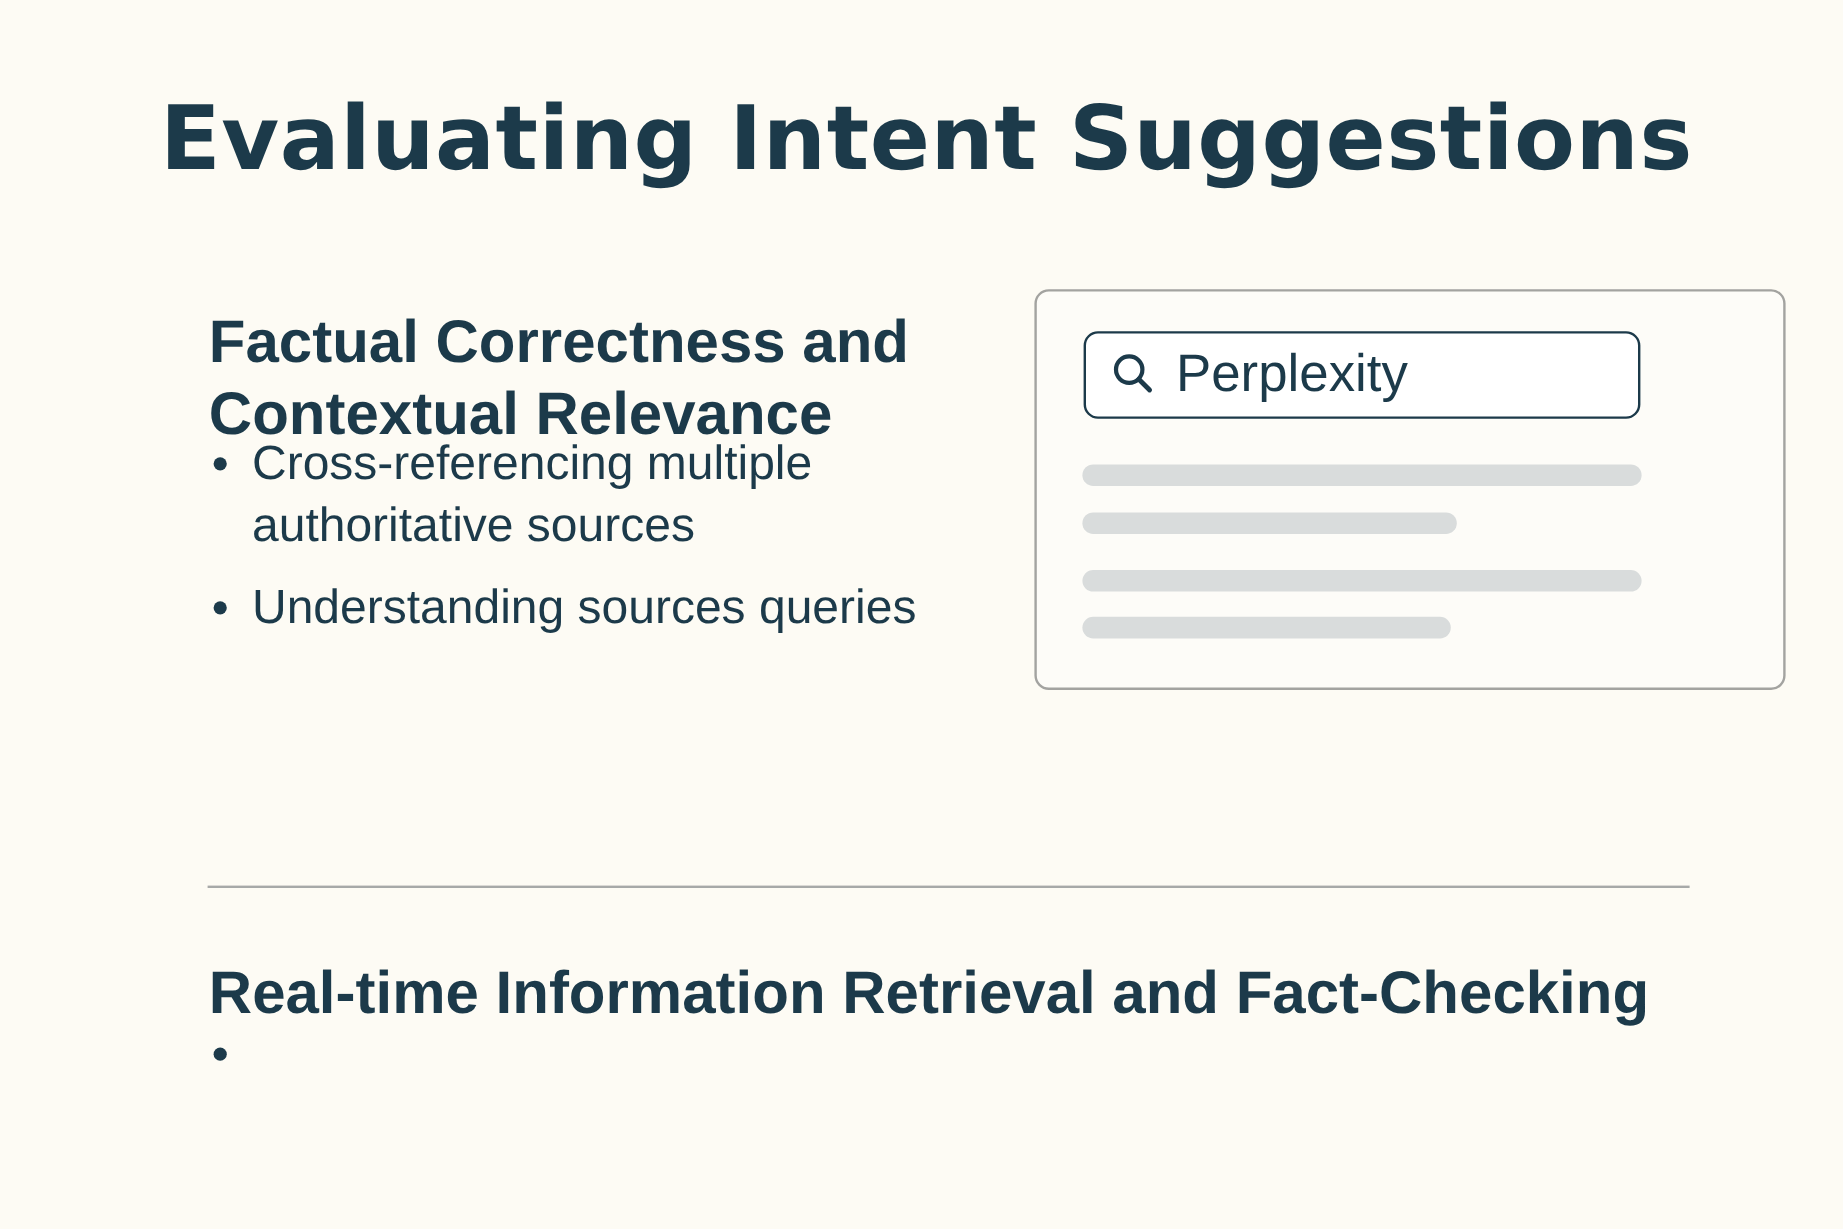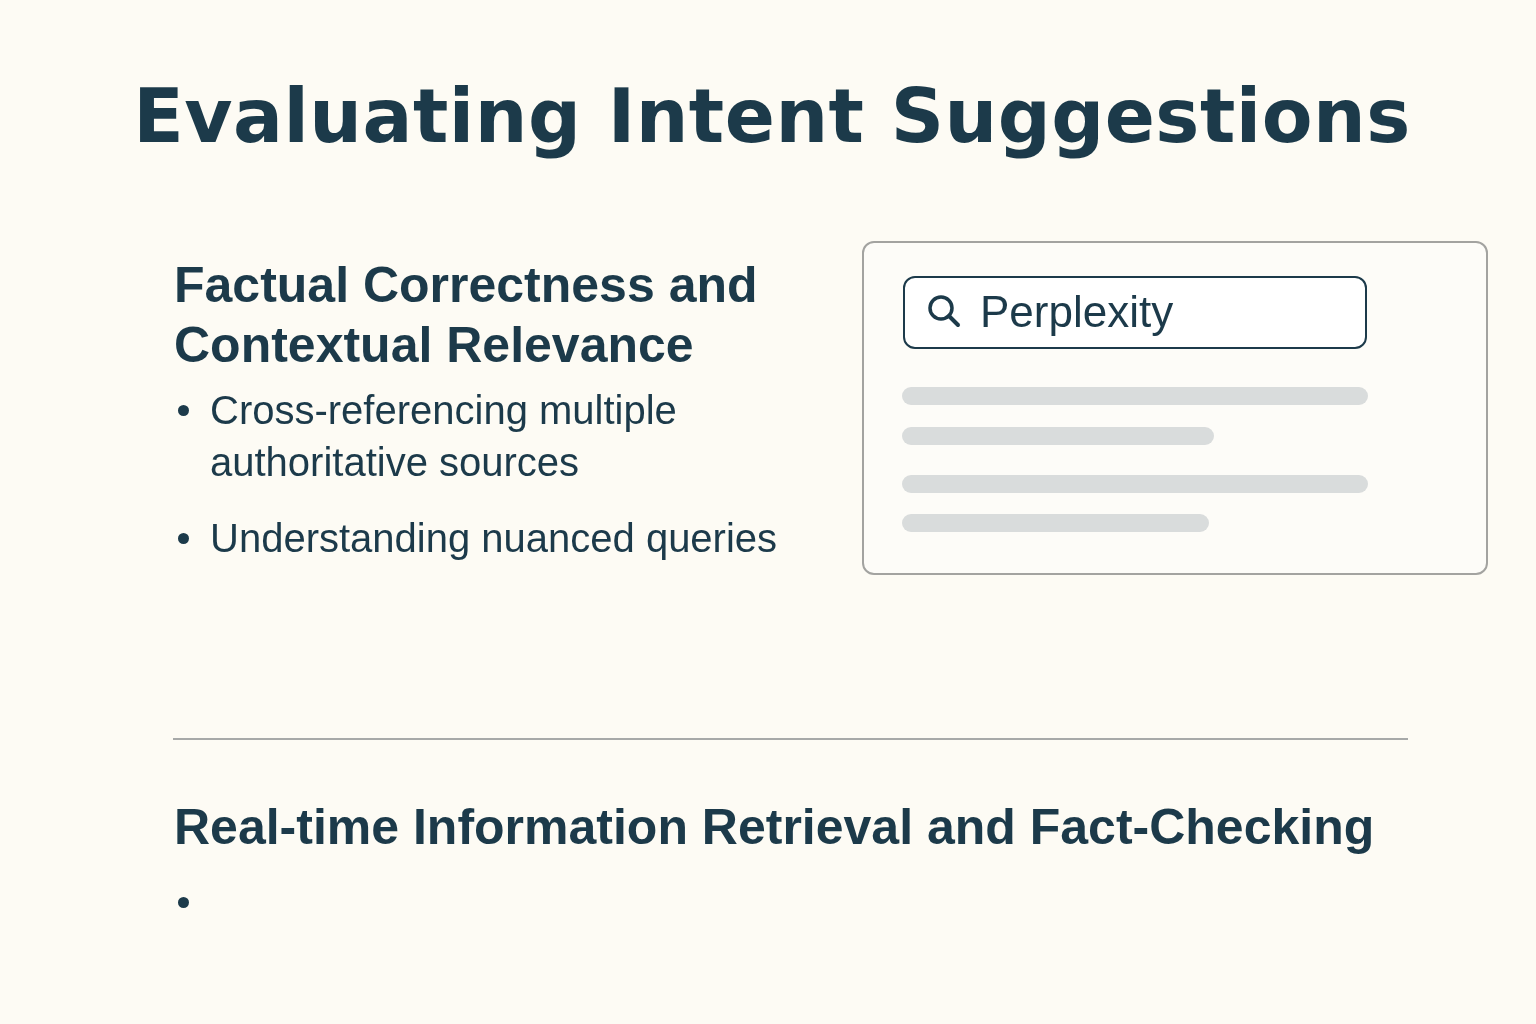--- a/index.html
+++ b/index.html
@@ -49,21 +49,20 @@
       font-size: 40px;
       line-height: 52px;
       color: #1C3A4A;
     }
     .sec1-list { top: 360px; width: 680px; }
     .sec2-list { top: 852px; width: 1200px; }
     .bullet-item {
       position: relative;
       padding-left: 36px;
       margin-bottom: 16px;
-      margin-top: 24px;
     }
     .bullet-dot {
       position: absolute;
       left: 4px;
       top: 21px;
       width: 11px;
       height: 11px;
       border-radius: 50%;
       background: #1C3A4A;
     }
@@ -130,21 +129,21 @@
 
 <h2 class="section-heading sec1-heading">Factual Correctness and Contextual Relevance</h2>
 
 <ul class="bullet-list sec1-list">
   <li class="bullet-item">
     <span class="bullet-dot"></span>
     <span>Cross-referencing multiple authoritative sources</span>
   </li>
   <li class="bullet-item">
     <span class="bullet-dot"></span>
-    <span>Understanding nuanced queries</span>
+    <span>Understanding sources queries</span>
   </li>
 </ul>
 
 <div class="card">
   <div class="search-box">
     <svg class="search-icon" viewBox="0 0 40 40">
       <circle cx="16" cy="16" r="11" fill="none" stroke="#1C3A4A" stroke-width="3.5"></circle>
       <line x1="24" y1="24" x2="33" y2="33" stroke="#1C3A4A" stroke-width="4" stroke-linecap="round"></line>
     </svg>
     <span class="search-text">Perplexity</span>

